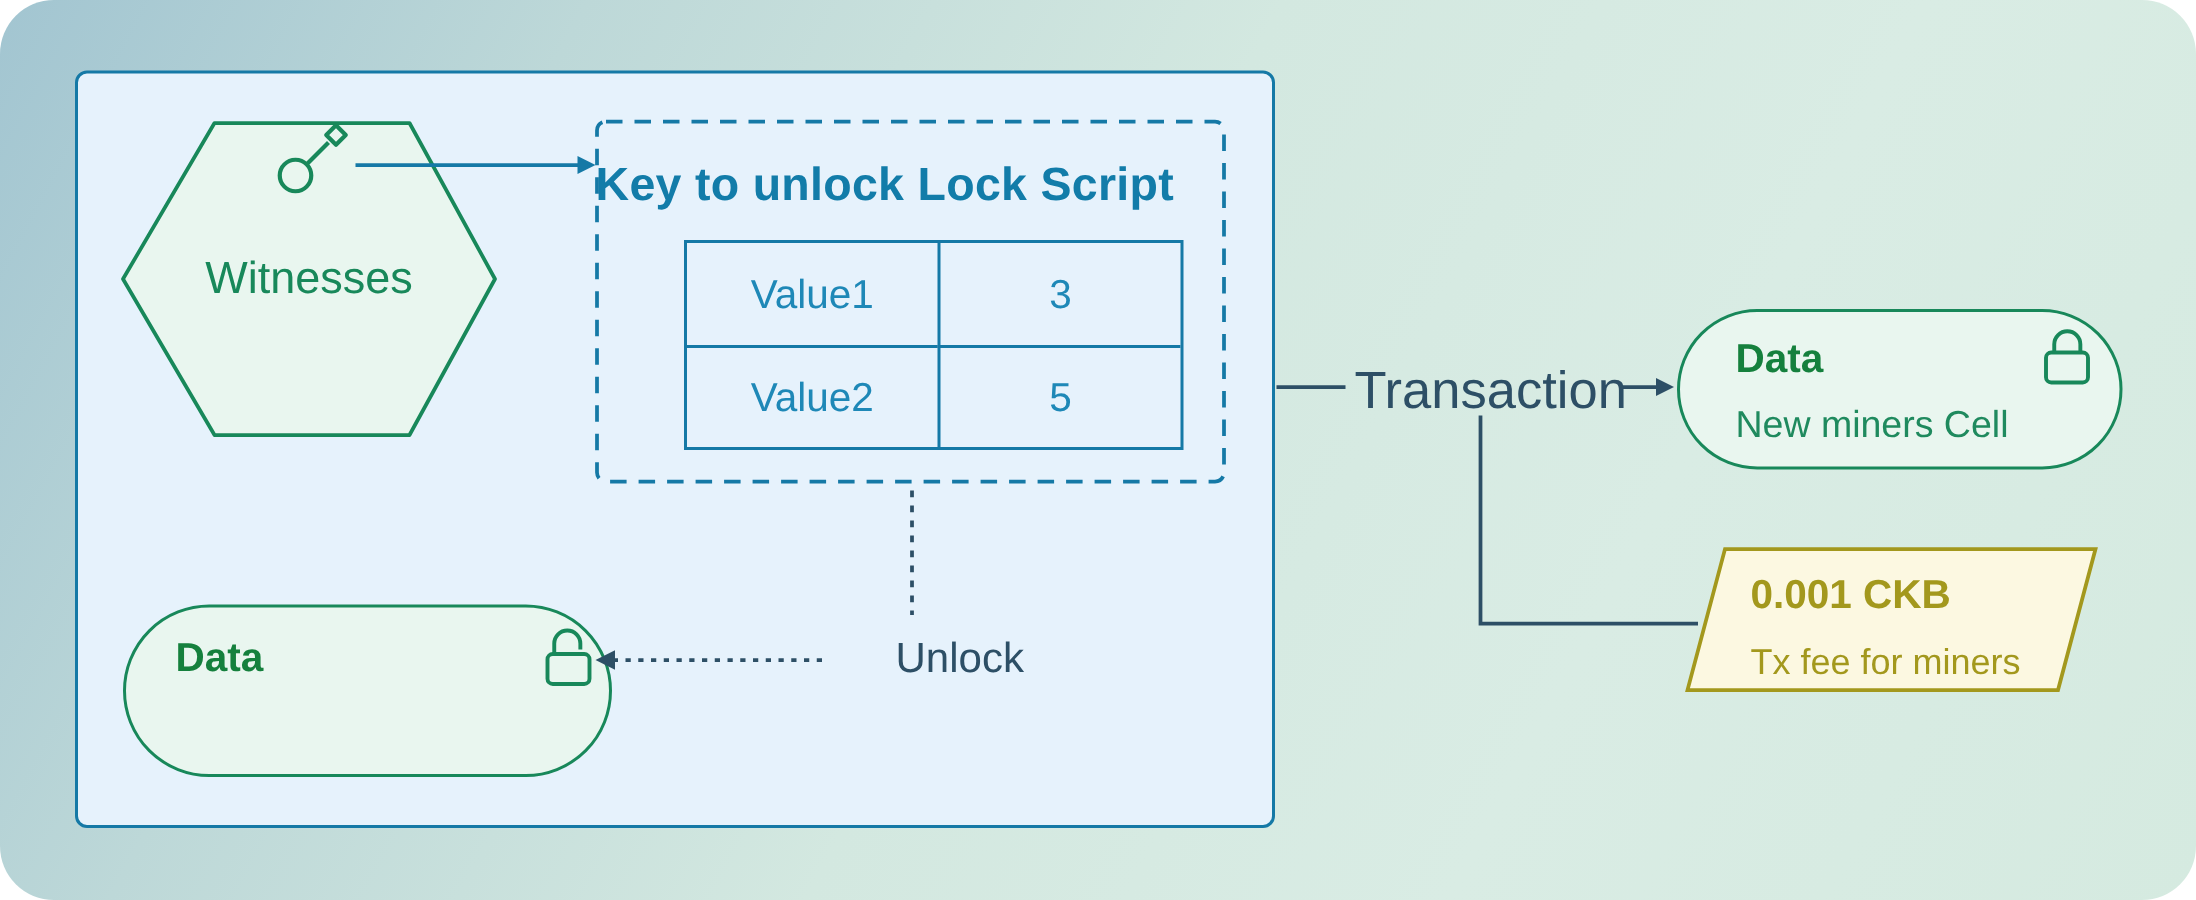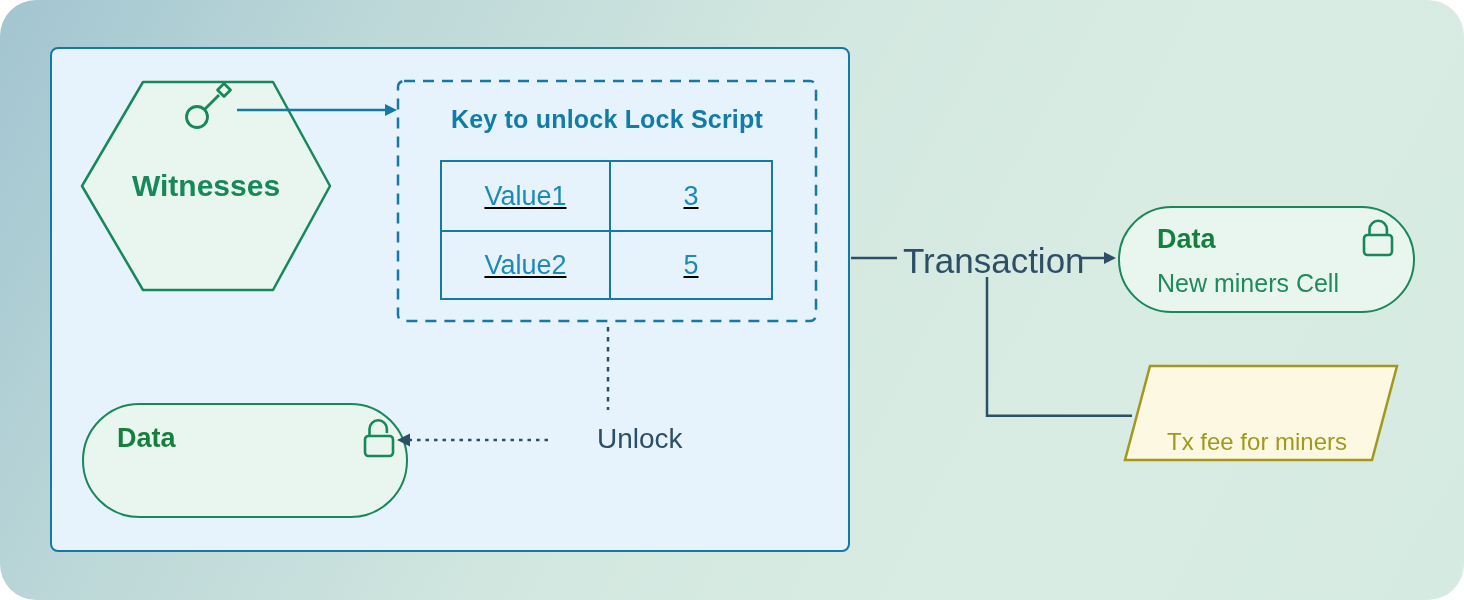--- a/index.html
+++ b/index.html
@@ -26,46 +26,45 @@
     z-index: 1;
   }
 
   
   .key-box {
     left: 397px; top: 80px; width: 420px; height: 242px;
     z-index: 2;
   }
   .key-box-title {
     margin-top: 25px;
-    text-align: center;
-    font-size: 25px; font-weight: 700;
+    text-align: left;
+    font-size: 31px; font-weight: 700;
     color: #127ca9;
     letter-spacing: 0.2px;
   }
   .ktable {
-    left: 440px; top: 160px; width: 333px; height: 140px;
+    left: 456px; top: 160px; width: 333px; height: 140px;
     display: grid;
     grid-template-columns: 167px 1fr;
     grid-template-rows: 1fr 1fr;
     border: 2.5px solid #1579a6;
     z-index: 2;
-    text-decoration: underline;
   }
   .ktable .cell {
     display: flex; align-items: center; justify-content: center;
     font-size: 27px; color: #1e88b7;
   }
   .ktable .cell.c2 { border-left: 2.5px solid #1579a6; }
   .ktable .cell.r2 { border-top: 2.5px solid #1579a6; }
 
   
   .witnesses-label {
     left: 82px; top: 82px; width: 248px; height: 208px;
     display: flex; align-items: center; justify-content: center;
-    font-size: 30px; font-weight: 700; color: #18885a;
+    font-size: 30px; font-weight: 400; color: #18885a;
     z-index: 4;
   }
 
   
   .pill {
     border: 2.5px solid #18885a;
     background: #e9f6ef;
     z-index: 2;
   }
   .input-pill { left: 82px; top: 403px; width: 326px; height: 115px; border-radius: 58px; }
@@ -185,16 +184,17 @@
       <path d="M 1369.5 235 v -5.5 a 8.7 8.7 0 0 1 17.4 0 v 5.5"></path>
     </g>
   </svg>
 
   <div class="abs witnesses-label">Witnesses</div>
 
   <div class="abs unlock-label">Unlock</div>
 
   <div class="abs transaction-label">Transaction</div>
 
+  <div class="abs fee-amount">0.001 CKB</div>
 
   <div class="abs fee-sub">Tx fee for miners</div>
 
 </div>
 
 </body></html>

